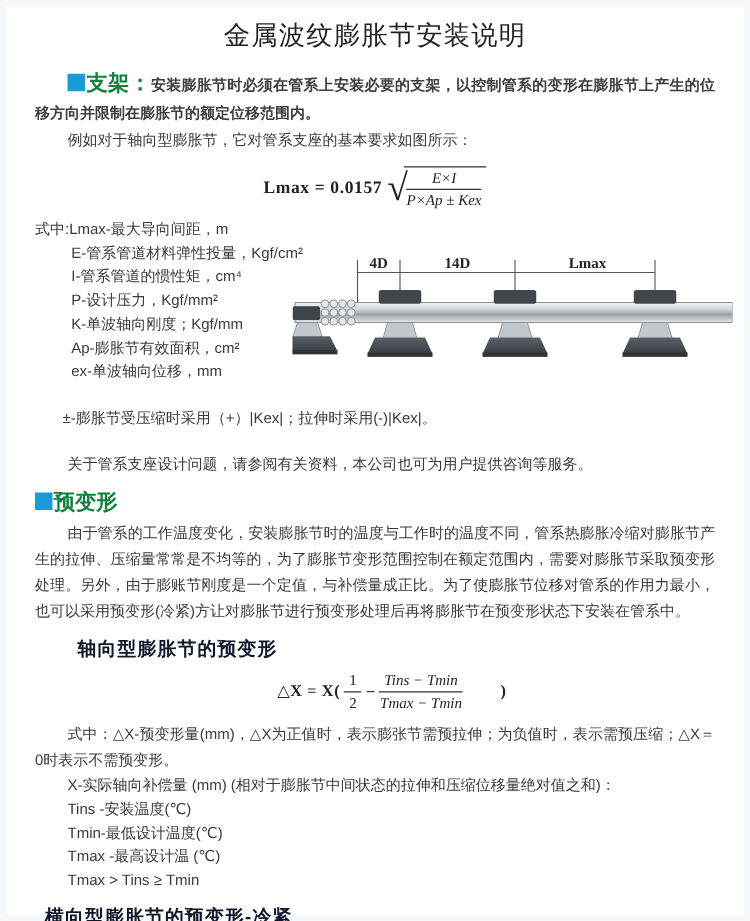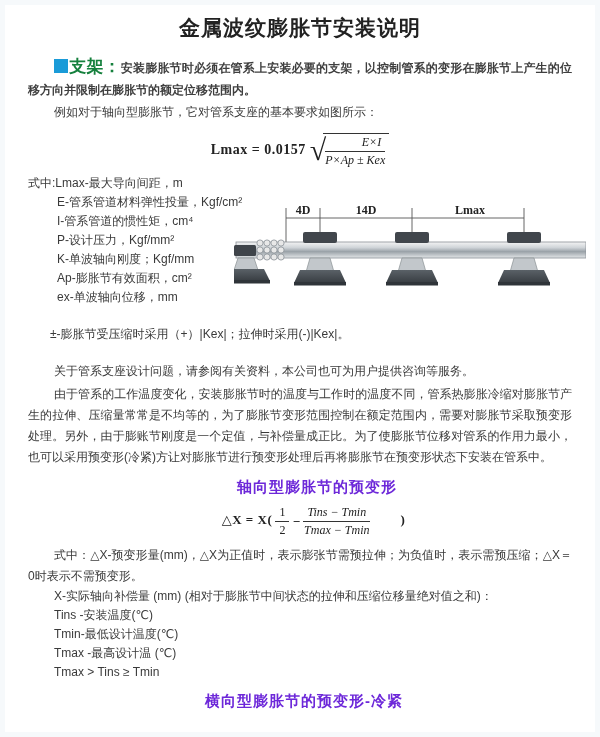--- a/index.html
+++ b/index.html
@@ -4,52 +4,52 @@
 <style>
   * { margin:0; padding:0; box-sizing:border-box; }
   html,body { background:#f4f7f9; }
   body { font-family:"Liberation Sans","DejaVu Sans",sans-serif; }
   .page {
     position:relative; width:600px; height:737px; margin:0 auto;
     background:#ffffff; overflow:hidden; padding:12px 28px 0 28px;
     box-shadow:inset 0 0 0 5px #f6f9fb;
     color:#3a3a3a;
   }
-  .title { text-align:center; font-size:21px; font-weight:bold; color:#222; letter-spacing:1px; margin-top:2px; }
+  .title { text-align:center; font-size:21px; font-weight:normal; color:#222; letter-spacing:1px; margin-top:2px; }
 
   .para { font-size:12px; line-height:22px; text-align:justify; color:#3a3a3a; }
   .indent { text-indent:26px; }
 
   .sec-label { color:#15803d; font-size:17px; font-weight:bold; }
   .sq { display:inline-block; width:14px; height:14px; background:#1a9bd8; vertical-align:-1px; margin-right:1px; }
   .support-para { margin-top:14px; font-size:12px; line-height:22px; text-align:justify; text-indent:26px; font-weight:bold; color:#3f3f3f;}
   .support-para .sec-label { font-size:17px; }
 
   
   .formula-row { text-align:center; font-family:"Liberation Serif","DejaVu Serif",serif; color:#222; }
   .f1 { margin:10px 0 6px 0; }
   .f-lhs { font-weight:bold; font-size:14px; letter-spacing:0.5px; }
   .radical { font-size:30px; font-weight:400; vertical-align:-6px; margin-left:4px; }
   .rad-box { display:inline-block; border-top:1.6px solid #333; vertical-align:middle; padding:1px 4px 0 2px; margin-left:-3px; }
   .frac { display:inline-block; text-align:center; vertical-align:middle; font-size:12px; font-style:italic; }
-  .frac .num { display:block; border-bottom:1px solid #333; padding:0 4px 1px 4px;text-align:right; }
+  .frac .num { display:block; border-bottom:1px solid #333; padding:0 4px 1px 4px; }
   .frac .den { display:block; padding-top:1px; }
   .f-op { font-size:13px; font-weight:bold; vertical-align:middle; }
 
   
   .defs-wrap { position:relative; margin-top:4px; }
   .def-line { font-size:12px; line-height:19px; color:#3a3a3a; white-space:nowrap; }
   .def-line.ind { padding-left:29px; }
   .diagram { position:absolute; right:-14px; top:28px; }
   .def-full { font-size:12px; line-height:19px; margin-top:18px; }
   .def-full.i1 { padding-left:22px; }
   .def-full.i2 { padding-left:26px; }
 
   .sec-head { margin-top:9px; }
-  .sub-head { color:#6d28d9; font-size:15px; font-weight:bold; margin:10px 0 4px 34px; letter-spacing:1px;text-align:center; }
+  .sub-head { color:#0f172a; font-size:15px; font-weight:bold; margin:10px 0 4px 34px; letter-spacing:1px; }
   .sub-head.flush { margin-left:8px; }
 
   .f2 { margin:8px 0 7px 0; font-size:13px; }
   .f2 .f-lhs, .f3 .f-lhs { font-weight:bold; font-size:13px;margin-left:27px; }
   .axial-line { font-size:12px; line-height:19px; padding-left:26px; }
   .axial-p { font-size:12px; line-height:21px; text-align:justify; text-indent:26px; margin-top:3px; }
 
   svg text { font-family:"Liberation Serif","DejaVu Serif",serif; font-weight:bold; fill:#222; }
 </style>
 </head>
@@ -145,20 +145,21 @@
         <path d="M280,56 L300,56 L304,70 L276,70 Z" fill="#c2c7cb" stroke="#8a9094" stroke-width="0.7"></path>
         <path d="M270,68 L310,68 L316,81 L264,81 Z" fill="url(#baseGrad)"></path>
         <rect x="264" y="80" width="52" height="3.5" fill="#2f3439"></rect>
       </g>
     </svg>
   </div>
 
   <div class="def-full i1">±-膨胀节受压缩时采用（+）|Kex|；拉伸时采用(-)|Kex|。</div>
   <div class="def-full i2">关于管系支座设计问题，请参阅有关资料，本公司也可为用户提供咨询等服务。</div>
 
+  <div class="sec-head"><span class="sec-label"><span class="sq"></span><span>预变形</span></span></div>
 
   <p class="para indent" style="line-height:21px; margin-top:3px;">由于管系的工作温度变化，安装膨胀节时的温度与工作时的温度不同，管系热膨胀冷缩对膨胀节产生的拉伸、压缩量常常是不均等的，为了膨胀节变形范围控制在额定范围内，需要对膨胀节采取预变形处理。另外，由于膨账节刚度是一个定值，与补偿量成正比。为了使膨胀节位移对管系的作用力最小，也可以采用预变形(冷紧)方让对膨胀节进行预变形处理后再将膨胀节在预变形状态下安装在管系中。</p>
 
   <h2 class="sub-head">轴向型膨胀节的预变形</h2>
 
   <div class="formula-row f2">
     <span class="f-lhs">△X = X(</span>
     <span class="frac" style="font-style:normal;"><span class="num">1</span><span class="den">2</span></span>
     <span class="f-op">−</span>
     <span class="frac"><span class="num">Tins − Tmin</span><span class="den">Tmax − Tmin</span></span>

